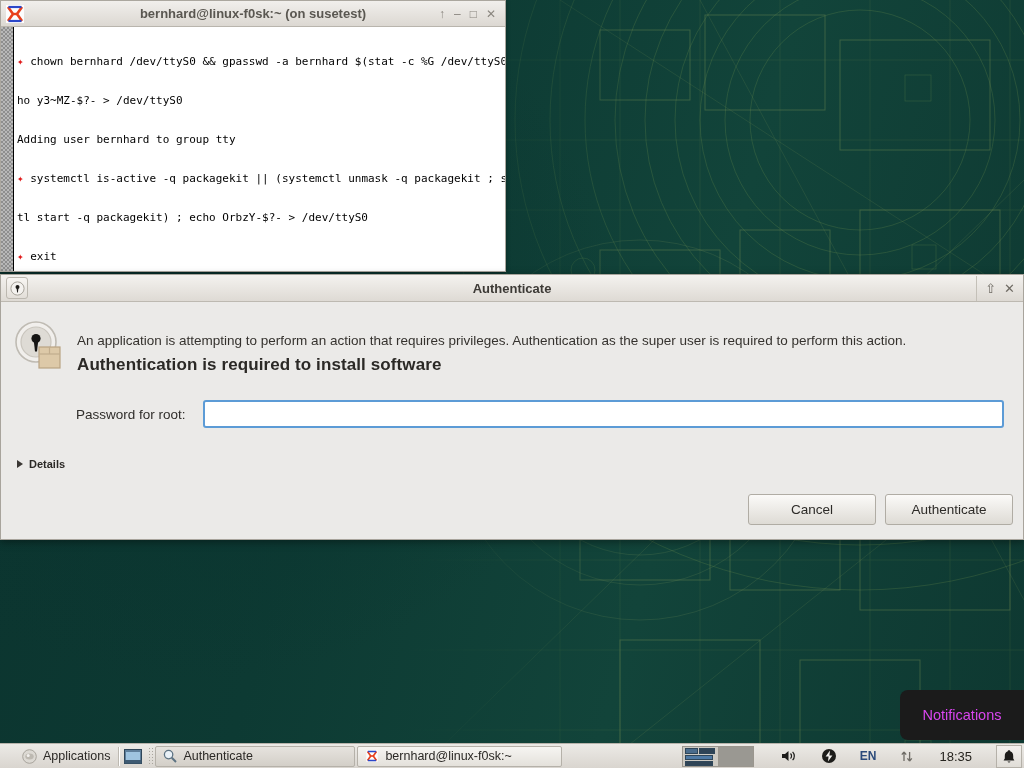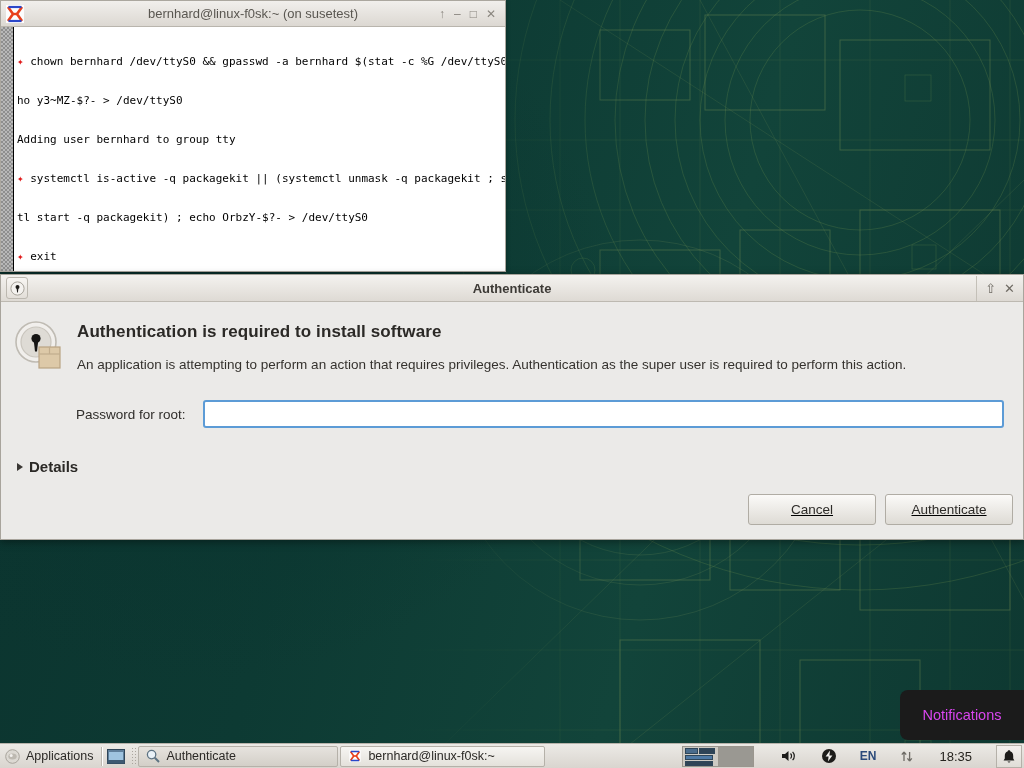--- a/index.html
+++ b/index.html
@@ -26,21 +26,21 @@
   }
   #xterm-titlebar {
     position: relative; height: 26px;
     background: linear-gradient(#f1efec, #dcd8d2);
     border-bottom: 1px solid #b9b5ad;
     display: flex; align-items: center;
   }
   .xicon { width: 22px; height: 22px; margin-left: 3px; flex: none; }
   #xterm-title {
     position: absolute; left: 0; right: 0; text-align: center;
-    font-size: 13px; font-weight: normal; color: #5a5751;
+    font-size: 13px; font-weight: bold; color: #5a5751;
     pointer-events: none;
   }
   #xterm-btns {
     margin-left: auto; display: flex; align-items: center; gap: 9px;
     padding-right: 9px; color: #8a867f; font-size: 12px;
   }
   #xterm-btns span { line-height: 1; cursor: default; }
   #xterm-body {
     position: absolute; left: 0; top: 26px; right: 0; bottom: 0;
     background: #ffffff; display: flex;
@@ -118,24 +118,24 @@
     font-family: "Liberation Sans", sans-serif; outline: none;
   }
   #details-row {
     margin-top: 30px; padding-left: 4px;
     display: flex; align-items: center; gap: 6px;
   }
   #details-arrow {
     width: 0; height: 0; border-left: 6px solid #3a3734;
     border-top: 4.5px solid transparent; border-bottom: 4.5px solid transparent;
   }
-  #details-label { font-size: 15px; font-weight: bold; color: #2b2926; }
+  #details-label { font-size: 11px; font-weight: bold; color: #2b2926; }
   #auth-btn-row {
     position: absolute; right: 10px; bottom: 14px;
-    display: flex; gap: 9px; text-decoration: underline;
+    display: flex; gap: 9px;
   }
   .dlg-btn {
     min-width: 128px; height: 31px;
     background: linear-gradient(#fbfaf8, #dedbd5);
     border: 1px solid #b0aca4; border-radius: 3px;
     font-size: 13.5px; color: #2d2b28;
     font-family: "Liberation Sans", sans-serif; cursor: pointer;
   }
 
   
@@ -144,21 +144,21 @@
     background: #1b1b1b; border-radius: 8px 0 0 8px;
     display: flex; align-items: center; justify-content: center;
     color: #d946ef; font-size: 14.5px;
   }
 
   
   #taskbar {
     position: absolute; left: 0; bottom: 0; width: 1024px; height: 25px;
     background: linear-gradient(#eceae6, #d9d5cf);
     border-top: 1px solid #b7b3ab;
-    display: flex; align-items: center; font-size: 12.5px; color: #2b2926;
+    display: flex; align-items: center; font-size: 12.5px; color: #2b2926; padding-left: 17px;
   }
   #applications-btn {
     display: flex; align-items: center; gap: 6px;
     padding: 0 8px 0 5px; height: 25px; cursor: pointer;
   }
   .tb-sep { width: 2px; height: 19px; background: #bdb9b1; border-right: 1px solid #fff; }
   #show-desktop-btn {
     width: 26px; height: 25px; display: flex; align-items: center; justify-content: center;
     cursor: pointer;
   }
@@ -365,22 +365,22 @@
       <svg id="auth-lock-big" viewBox="0 0 50 52">
         <circle cx="23" cy="22" r="20" fill="#f1efec" stroke="#bfbbb3" stroke-width="1.6"></circle>
         <circle cx="23" cy="22" r="15" fill="#dedbd5" stroke="#c9c5bd" stroke-width="1.2"></circle>
         <circle cx="23" cy="18.5" r="4.6" fill="#151413"></circle>
         <path d="M20.8 21 L25.2 21 L24 31.5 L22 31.5 Z" fill="#151413"></path>
         <rect x="26" y="27" width="21" height="21" fill="#ddc9a8" stroke="#b9a383" stroke-width="1.2"></rect>
         <line x1="26" y1="34" x2="47" y2="34" stroke="#c2ad8d" stroke-width="1.2"></line>
         <line x1="36.5" y1="27" x2="36.5" y2="34" stroke="#c2ad8d" stroke-width="1.2"></line>
       </svg>
       <div>
+        <div id="auth-desc">An application is attempting to perform an action that requires privileges. Authentication as the super user is required to perform this action.</div>
         <div id="auth-heading">Authentication is required to install software</div>
-        <div id="auth-desc">An application is attempting to perform an action that requires privileges. Authentication as the super user is required to perform this action.</div>
       </div>
     </div>
 
     <div id="pw-row">
       <label id="pw-label">Password for root:</label>
       <input id="pw-input" type="password" autofocus="" placeholder="" style="">
     </div>
 
     <div id="details-row">
       <span id="details-arrow"></span>

